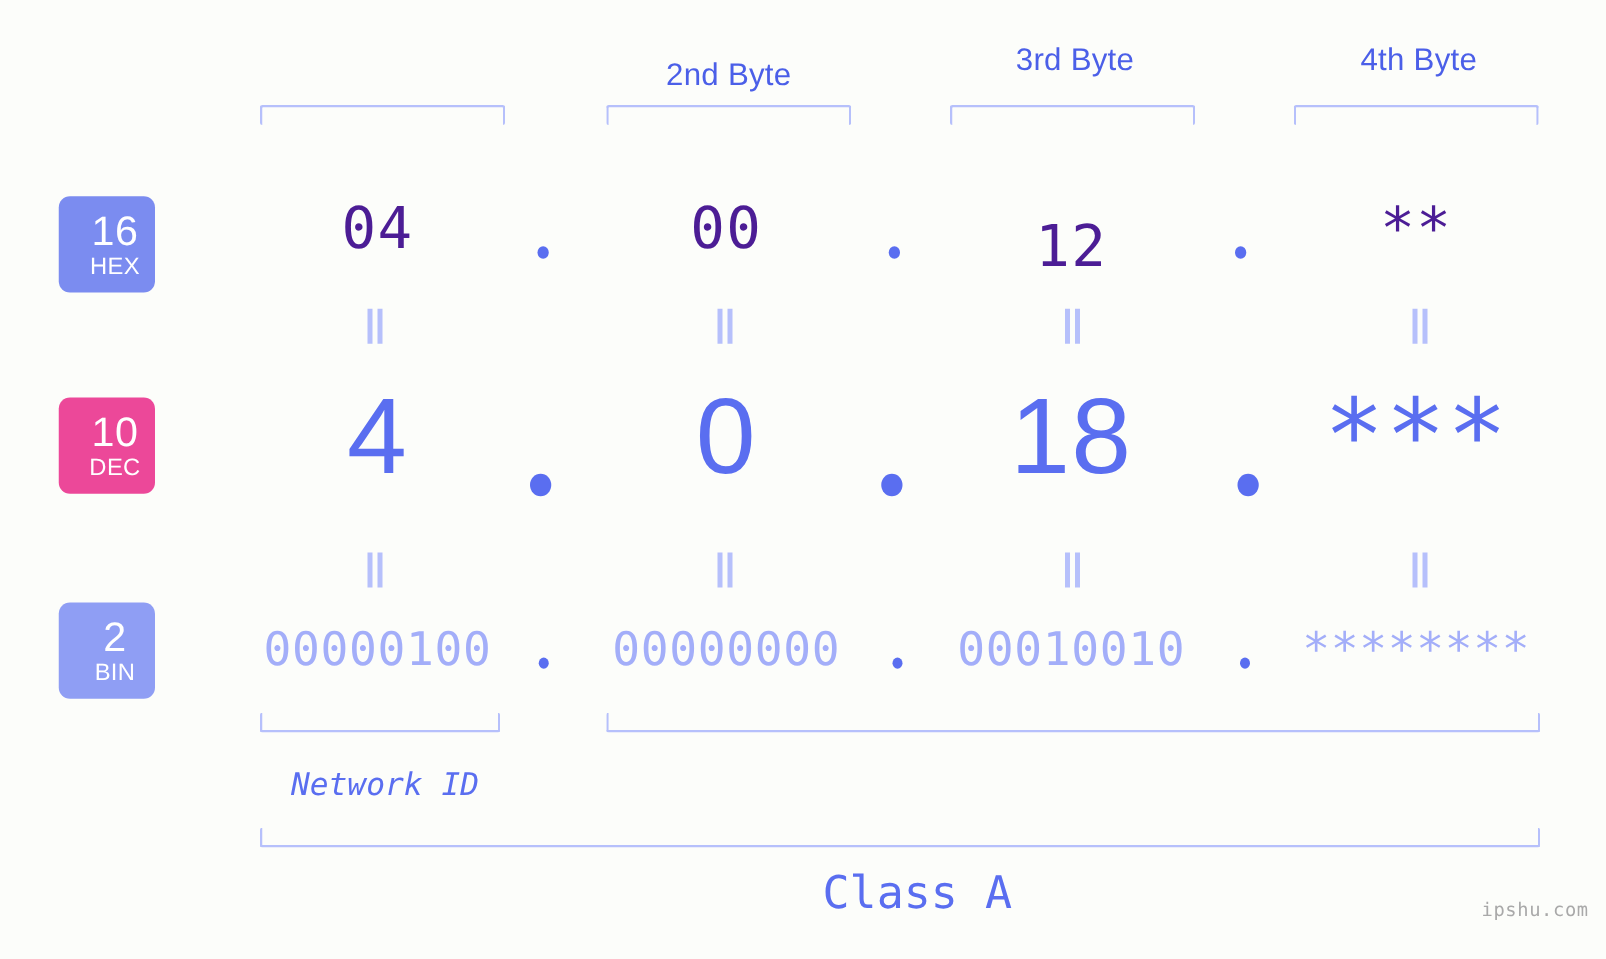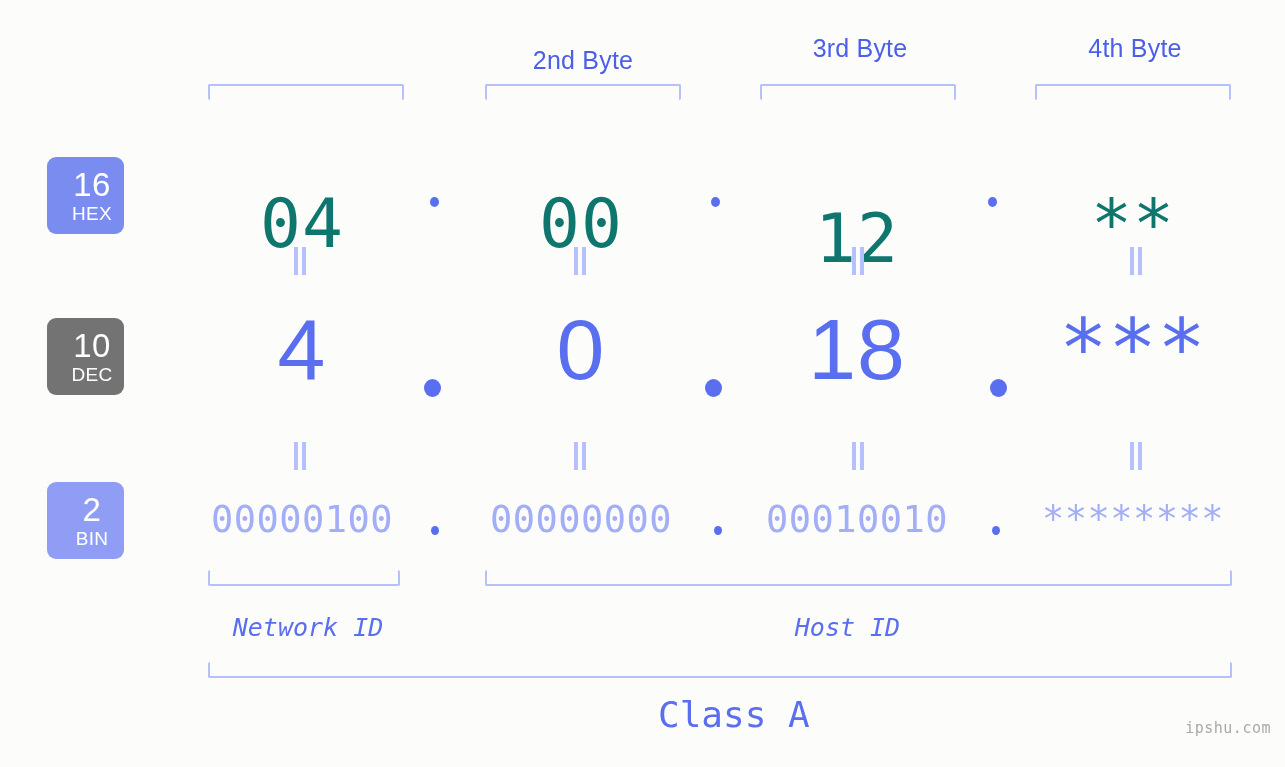--- a/index.html
+++ b/index.html
@@ -57,24 +57,23 @@
   .row { position:absolute; left:0; width:1285px; }
 
   .cell {
     position:absolute;
     text-align:center;
     white-space:nowrap;
     font-family:"DejaVu Sans Mono", monospace;
   }
 
   .row-hex .cell {
-    font-size:68px;
-    color:#0f766e;
+    font-size:46px;
+    color:#4c1d95;
     letter-spacing:1px;
-    margin-top:29px;
   }
   .row-dec .cell {
     font-size:86px;
     color:#5a6ef0;
     letter-spacing:1px;
     font-family:"Liberation Sans", sans-serif;
   }
   .row-dec .cell.stars {
     font-family:"DejaVu Sans Mono", monospace;
     font-size:80px;
@@ -154,21 +153,21 @@
 
   <div class="bracket-top" style="left:208px;  width:196px;"></div>
   <div class="bracket-top" style="left:485px;  width:196px;"></div>
   <div class="bracket-top" style="left:760px;  width:196px;"></div>
   <div class="bracket-top" style="left:1035px; width:196px;"></div>
 
   <div class="badge" style="top:157px; background:#7b8cf0;">
     <span class="num">16</span>
     <span class="nm">HEX</span>
   </div>
-  <div class="badge" style="top:318px; background:#737373;">
+  <div class="badge" style="top:318px; background:#ec4899;">
     <span class="num">10</span>
     <span class="nm">DEC</span>
   </div>
   <div class="badge" style="top:482px; background:#8f9ef4;">
     <span class="num">2</span>
     <span class="nm">BIN</span>
   </div>
 
   <div class="row row-hex">
     <div class="cell" style="left:202px; top:155px; width:200px;">04</div>
@@ -210,20 +209,19 @@
 
     <div class="dot" style="left:431px; top:526px; width:8px; height:9px;"></div>
     <div class="dot" style="left:714px; top:526px; width:8px; height:9px;"></div>
     <div class="dot" style="left:992px; top:526px; width:8px; height:9px;"></div>
   </div>
 
   <div class="bracket-bottom" style="left:208px; top:570px; width:192px;"></div>
   <div class="bracket-bottom" style="left:485px; top:570px; width:747px;"></div>
 
   <div class="seg-label" style="left:204px; top:613px; width:208px;">Network ID</div>
-  <div class="seg-label" style="left:485px; top:613px; width:725px;">Host ID</div>
 
   <div class="bracket-bottom" style="left:208px; top:662px; width:1024px;"></div>
   <div class="class-label" style="left:658px; top:694px;">Class A</div>
 
   <div class="watermark">ipshu.com</div>
 
 </div>
 
 </body></html>

